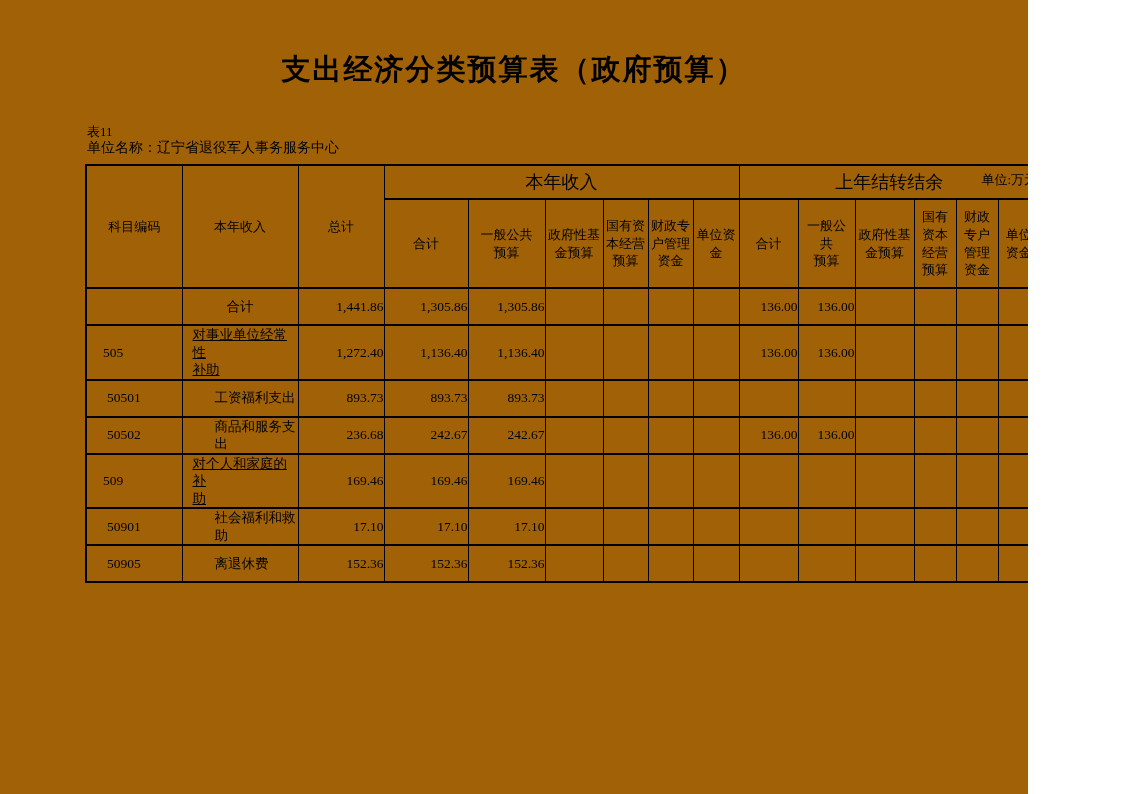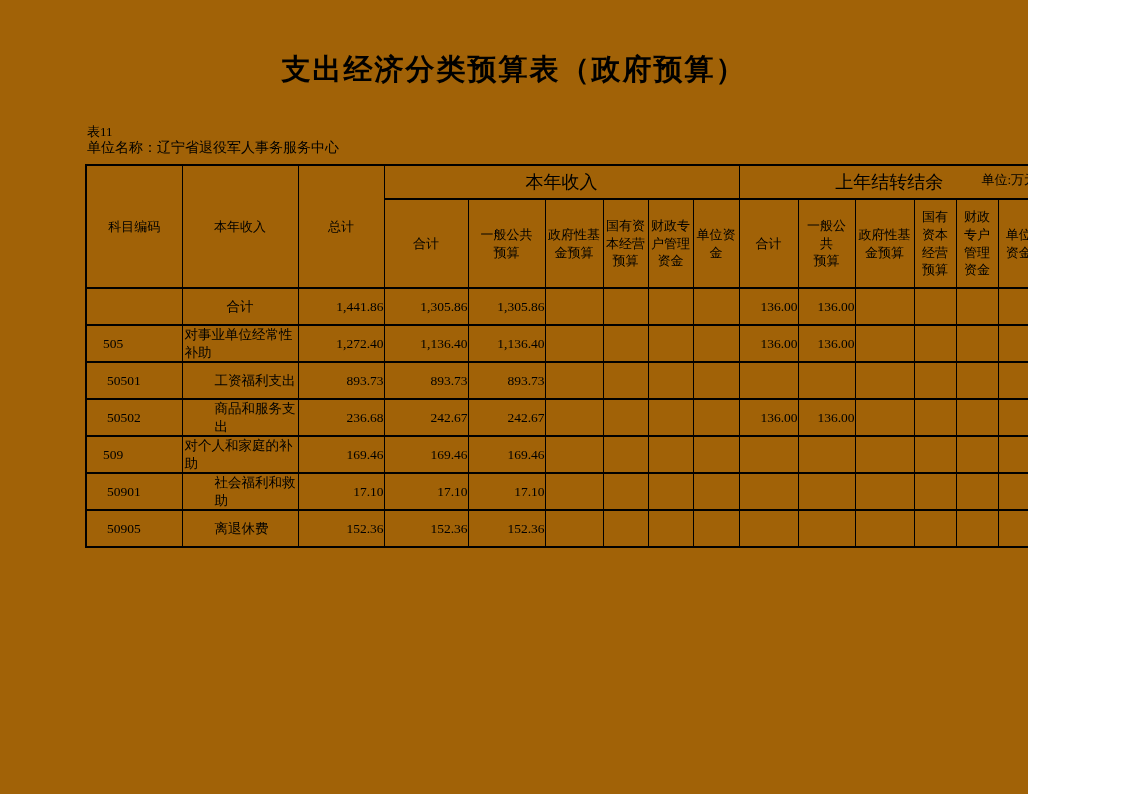--- a/index.html
+++ b/index.html
@@ -38,21 +38,21 @@
   thead tr.sub-row{height:89px;}
   thead th.group{font-size:18px;}
   tbody td{height:35px;font-size:13.5px;vertical-align:middle;line-height:1.3;}
   td.num{text-align:right;padding-right:3px;}
   td.name{white-space:pre-line;}
   td.code{text-align:left;}
   
   td.code.lv0{text-align:center;}
   td.name.lv0{text-align:center;}
   td.code.lv1{padding-left:16px;}
-  td.name.lv1{padding-left:2px;}
+  td.name.lv1{padding-left:10px;text-decoration:underline;}
   td.code.lv2{padding-left:20px;}
   td.name.lv2{padding-left:32px;}
 </style>
 </head>
 <body>
 
 <div class="page">
 
   <h1 class="title">支出经济分类预算表（政府预算）</h1>
 

